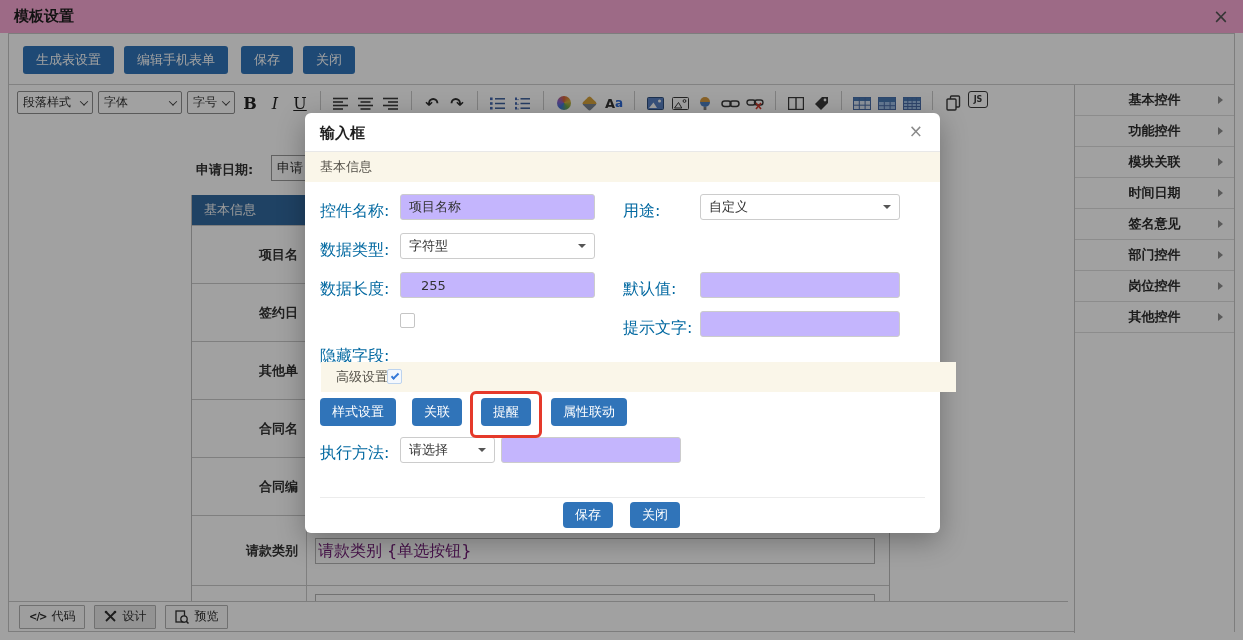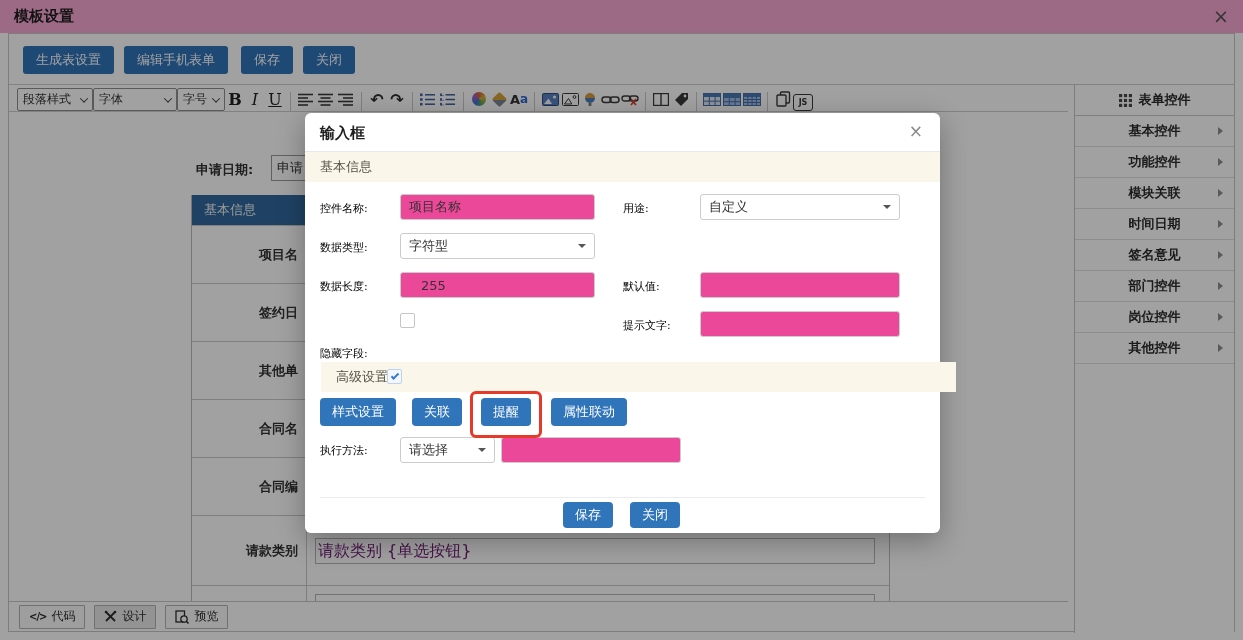--- a/index.html
+++ b/index.html
@@ -13,21 +13,21 @@
   .win-close { position:absolute; right:14px; top:4px; font-size:19px; color:#555; cursor:pointer; line-height:24px; }
 
   
   .container { position:absolute; left:8px; top:33px; width:1227px; height:599px; border:1px solid #c6c6c6; background:#fff; }
 
   
   .actionbar { position:absolute; left:0; top:0; width:100%; height:51px; border-bottom:1px solid #cfcfcf; }
   .abtn { position:absolute; top:12px; height:28px; background:#3074b9; color:#fff; font-size:13px; border:none; border-radius:3px; padding:0 13px; cursor:pointer; line-height:28px; }
 
   
-  .toolbar { position:absolute; left:0; top:42px; width:1059px; height:36px; border-bottom:1px solid #cfcfcf; display:flex; align-items:flex-end; padding-left:8px; }
+  .toolbar { position:absolute; left:0; top:57px; width:1059px; height:36px; border-bottom:1px solid #cfcfcf; display:flex; align-items:flex-start; padding-left:8px; gap:5px; }
   .tb-select { display:flex; align-items:center; justify-content:space-between; height:23px; border:1px solid #8f8f8f; border-radius:2px; padding:0 5px; font-size:12px; color:#333; background:#fff; cursor:pointer; }
   .chev { width:6px; height:6px; border-left:1.4px solid #444; border-bottom:1.4px solid #444; transform:rotate(-45deg) translate(1px,-1px); margin-left:5px; }
   .tsep { width:1px; height:19px; background:#c9c9c9; margin:0 5px; }
   .tbtn { display:flex; align-items:center; justify-content:center; min-width:20px; height:24px; cursor:pointer; }
   .glyph-b { font-family:"DejaVu Serif","Liberation Serif",serif; font-weight:bold; font-size:16px; color:#222; }
   .glyph-i { font-family:"DejaVu Serif","Liberation Serif",serif; font-style:italic; font-size:16px; color:#222; }
   .glyph-u { font-family:"DejaVu Serif","Liberation Serif",serif; font-size:16px; color:#222; text-decoration:underline; }
   .arrow-glyph { font-size:16px; font-weight:bold; color:#2e2e2e; }
   .palette-icon { width:14px; height:14px; border-radius:50%; background:conic-gradient(#d8623c,#d8b23c,#6aa84f,#3c78d8,#8e63ce,#d8623c); }
   .bgcolor-icon { width:11px; height:11px; transform:rotate(45deg); background:linear-gradient(135deg,#d8a33c 50%,#7d8794 50%); border-radius:2px; }
@@ -63,22 +63,22 @@
 
   
   .overlay { position:absolute; inset:0; background:rgba(0,0,0,0.37); z-index:10; }
 
   
   .modal { position:absolute; left:305px; top:113px; width:635px; height:420px; background:#fff; border-radius:6px; box-shadow:0 8px 28px rgba(0,0,0,0.3); z-index:20; }
   .m-title { position:absolute; left:15px; top:11px; font-size:15px; font-weight:bold; color:#1f1f1f; }
   .m-close { position:absolute; right:17px; top:8px; font-size:17px; color:#8a8a8a; cursor:pointer; }
   .m-divider { position:absolute; left:0; top:38px; width:100%; height:1px; background:#e8e8e8; }
   .m-section { position:absolute; left:0; width:100%; height:30px; background:#faf6e9; font-size:13px; color:#55524a; line-height:30px; padding-left:15px; }
-  .m-label { position:absolute; font-size:11px; color:#000000; }
-  .m-input { position:absolute; height:26px; border:1px solid #ccc; border-radius:3px; font-size:13px; color:#333; padding:0 8px; background:#ec4899; font-family:inherit; }
+  .m-label { position:absolute; font-size:16px; color:#0369a1; }
+  .m-input { position:absolute; height:26px; border:1px solid #ccc; border-radius:3px; font-size:13px; color:#333; padding:0 8px; background:#c4b5fd; font-family:inherit; }
   .m-select { position:absolute; height:26px; border:1px solid #ccc; border-radius:3px; background:#fff; display:flex; align-items:center; justify-content:space-between; padding:0 8px; font-size:13px; color:#333; cursor:pointer; }
   .caret { width:0; height:0; border:4px solid transparent; border-top-color:#555; margin-top:4px; }
   .cb { position:absolute; width:15px; height:15px; border:1px solid #c5c5c5; background:#fff; border-radius:2px; cursor:pointer; }
   .cb.checked { border-color:#bcd3ee; display:flex; align-items:center; justify-content:center; }
   .cb.checked .tick { width:8px; height:4px; border-left:2px solid #3579d8; border-bottom:2px solid #3579d8; transform:rotate(-45deg) translate(1px,-1px); }
   .m-btn { position:absolute; height:28px; background:#3074b9; color:#fff; font-size:13px; border:none; border-radius:4px; padding:0 12px; cursor:pointer; }
   .m-footer-divider { position:absolute; left:15px; right:15px; top:384px; height:1px; background:#ececec; }
   .f-btn { position:absolute; top:389px; height:26px; background:#3074b9; color:#fff; font-size:13px; border:none; border-radius:4px; padding:0 12px; cursor:pointer; }
 
   
@@ -364,38 +364,20 @@
               <rect x="1" y="1" width="8.5" height="11" fill="none" stroke="#2e2e2e" stroke-width="1.3"></rect>
               <circle cx="9" cy="9" r="3.2" fill="#fff" stroke="#2e2e2e" stroke-width="1.3"></circle>
               <line x1="11.3" y1="11.3" x2="13.5" y2="13.5" stroke="#2e2e2e" stroke-width="1.5"></line>
             </svg>
         </span>
         <span>预览</span>
       </div>
     </div>
 
     <div class="sidebar">
-      <div class="sb-header">
-        <span>
-          <svg width="13" height="13" viewBox="0 0 13 13">
-              <g fill="#4a4a4a">
-                <rect x="0" y="0" width="3.2" height="3.2"></rect>
-                <rect x="4.9" y="0" width="3.2" height="3.2"></rect>
-                <rect x="9.8" y="0" width="3.2" height="3.2"></rect>
-                <rect x="0" y="4.9" width="3.2" height="3.2"></rect>
-                <rect x="4.9" y="4.9" width="3.2" height="3.2"></rect>
-                <rect x="9.8" y="4.9" width="3.2" height="3.2"></rect>
-                <rect x="0" y="9.8" width="3.2" height="3.2"></rect>
-                <rect x="4.9" y="9.8" width="3.2" height="3.2"></rect>
-                <rect x="9.8" y="9.8" width="3.2" height="3.2"></rect>
-              </g>
-            </svg>
-        </span>
-        <span class="sb-title">表单控件</span>
-      </div>
       <div class="sb-item">
           <span class="lbl">基本控件</span>
           <span class="sb-arrow"></span>
         </div>
       <div class="sb-item">
           <span class="lbl">功能控件</span>
           <span class="sb-arrow"></span>
         </div>
       <div class="sb-item">
           <span class="lbl">模块关联</span>

